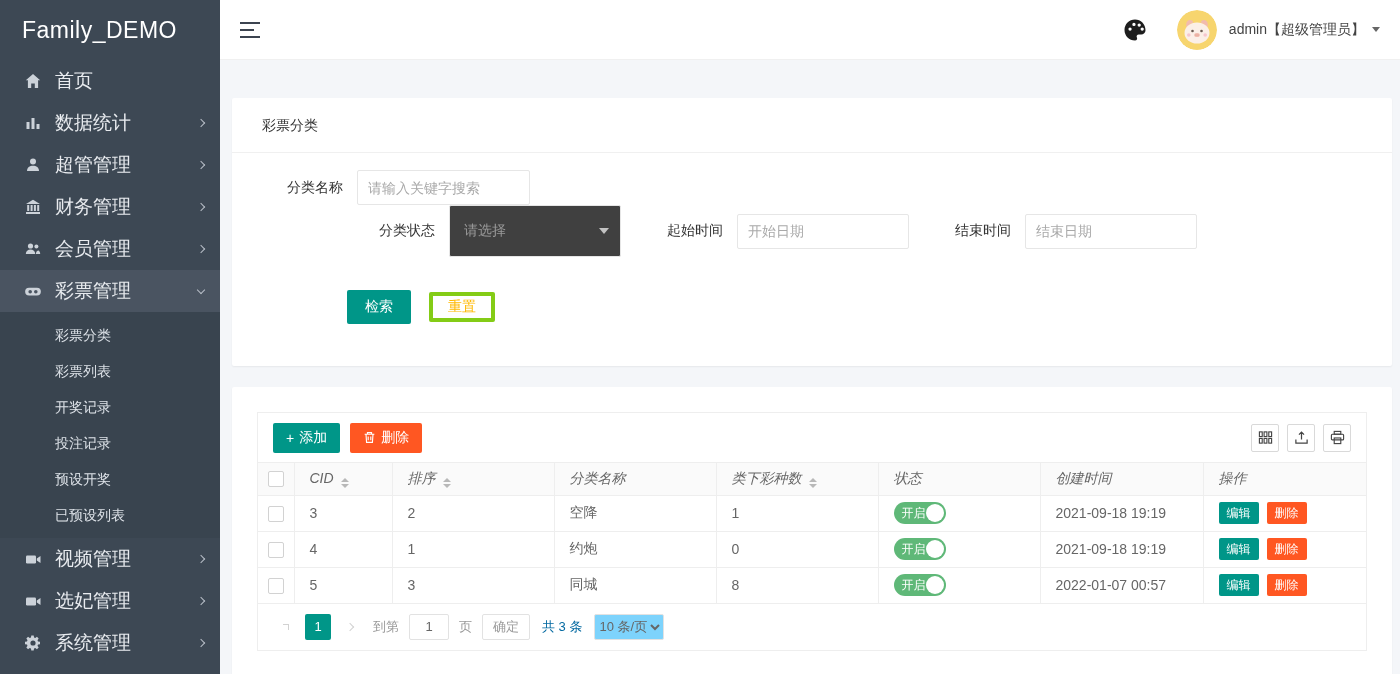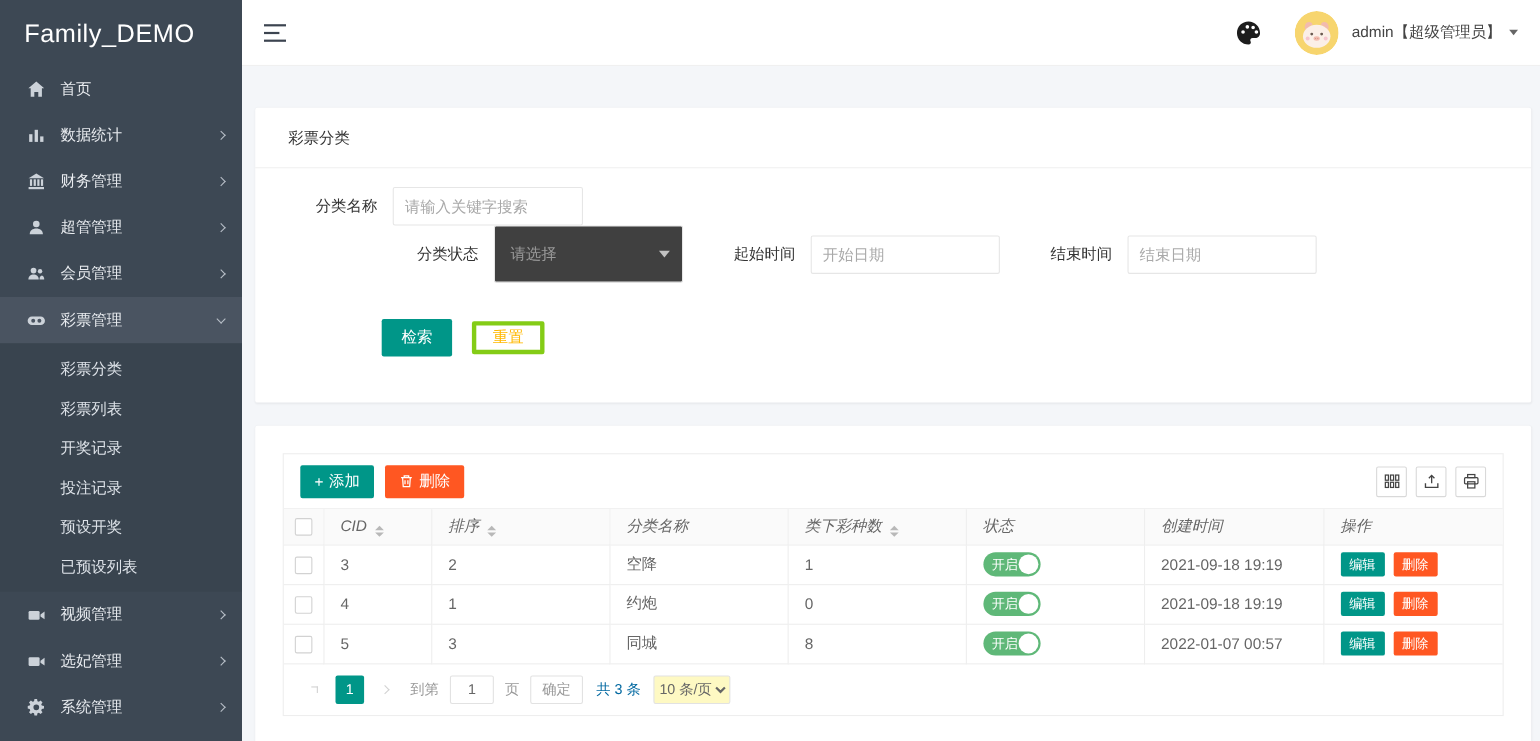--- a/index.html
+++ b/index.html
@@ -5,21 +5,21 @@
   * { margin:0; padding:0; box-sizing:border-box; }
   html,body { width:1400px; height:674px; overflow:hidden;
     font-family:"Liberation Sans","DejaVu Sans",sans-serif; background:#f4f6f9; }
   body { display:flex; }
 
   
   .sidebar { width:220px; height:674px; background:#3d4854; flex-shrink:0; }
   .logo { height:60px; line-height:60px; padding-left:22px; color:#fff;
     font-size:23px; letter-spacing:.5px; white-space:nowrap; }
   .mi { height:42px; display:flex; align-items:center; padding:0 16px 0 24px;
-    color:#e8ebef; font-size:14px; cursor:pointer; }
+    color:#e8ebef; font-size:19px; cursor:pointer; }
   .mi.active { background:#4a5461; }
   .mi .ic { width:18px; height:18px; margin-right:13px; color:#ccd2d9; display:flex; align-items:center; justify-content:center; }
   .mi .lbl { flex:1; }
   .chev { display:inline-block; width:6px; height:6px; border-top:1.5px solid #b7bec7;
     border-right:1.5px solid #b7bec7; }
   .chev.right { transform:rotate(45deg); }
   .chev.down { transform:rotate(135deg); margin-top:-3px; }
   .submenu { background:rgba(0,0,0,.05); padding:5px 0; }
   .smi { height:36px; line-height:36px; padding-left:55px; color:#dde2e8; font-size:14px; cursor:pointer; }
 
@@ -100,21 +100,21 @@
   .pg { min-width:26px; height:26px; display:flex; align-items:center; justify-content:center; cursor:pointer; }
   .pg.dis { color:#d2d2d2; }
   .pg.cur { background:#009688; color:#fff; border-radius:2px; font-size:13px; }
   .pgtxt { color:#999; margin:0 4px; }
   .pg-input { width:40px; height:26px; border:1px solid #e2e2e2; border-radius:2px; text-align:center;
     font-size:13px; color:#666; outline:none; }
   .pg-ok { height:26px; padding:0 10px; background:#fff; border:1px solid #e2e2e2; border-radius:2px;
     color:#999; font-size:13px; cursor:pointer; }
   .pg-total { color:#0369a1; margin:0 6px; }
   .pg-size { height:26px; border:1px solid #e2e2e2; border-radius:2px; color:#666; font-size:13px;
-    outline:none; background:#fef9c3; font-family:"Liberation Sans","DejaVu Sans",sans-serif; }
+    outline:none; background:#7dd3fc; font-family:"Liberation Sans","DejaVu Sans",sans-serif; }
   svg { display:block; }
 </style>
 </head>
 <body>
 
 <aside class="sidebar">
   <div class="logo">Family_DEMO</div>
   <nav>
 
     <div class="mi">
@@ -128,46 +128,46 @@
 
     <div class="mi">
       <span class="ic">
         <svg width="16" height="16" viewBox="0 0 16 16" fill="currentColor">
             <rect x="1.5" y="7" width="3" height="7"></rect>
             <rect x="6.5" y="3" width="3" height="11"></rect>
             <rect x="11.5" y="9" width="3" height="5"></rect>
           </svg>
       </span>
       <span class="lbl">数据统计</span>
+      <span class="chev right"></span>
+    </div>
+
+    <div class="mi">
+      <span class="ic">
+        <svg width="16" height="16" viewBox="0 0 16 16" fill="currentColor">
+            <circle cx="8" cy="4.6" r="3"></circle>
+            <path d="M2 14c0-3.3 2.7-5.2 6-5.2s6 1.9 6 5.2z"></path>
+          </svg>
+      </span>
+      <span class="lbl">超管管理</span>
       <span class="chev right"></span>
     </div>
 
     <div class="mi">
       <span class="ic">
         <svg width="16" height="16" viewBox="0 0 16 16" fill="currentColor">
             <path d="M8 .8L15 5H1z"></path>
             <rect x="2.2" y="6" width="2" height="6"></rect>
             <rect x="5.6" y="6" width="2" height="6"></rect>
             <rect x="8.9" y="6" width="2" height="6"></rect>
             <rect x="12.2" y="6" width="2" height="6"></rect>
             <rect x="1" y="13" width="14" height="2"></rect>
           </svg>
       </span>
       <span class="lbl">财务管理</span>
-      <span class="chev right"></span>
-    </div>
-
-    <div class="mi">
-      <span class="ic">
-        <svg width="16" height="16" viewBox="0 0 16 16" fill="currentColor">
-            <circle cx="8" cy="4.6" r="3"></circle>
-            <path d="M2 14c0-3.3 2.7-5.2 6-5.2s6 1.9 6 5.2z"></path>
-          </svg>
-      </span>
-      <span class="lbl">超管管理</span>
       <span class="chev right"></span>
     </div>
 
     <div class="mi">
       <span class="ic">
         <svg width="16" height="16" viewBox="0 0 16 16" fill="currentColor">
             <circle cx="5.5" cy="5" r="2.6"></circle>
             <circle cx="11.4" cy="5.6" r="2"></circle>
             <path d="M.8 13c0-2.9 2.1-4.5 4.7-4.5S10.2 10.1 10.2 13z"></path>
             <path d="M10.9 13c0-1.9.8-3.3 2.2-3.6 1.3.2 2.1 1.6 2.1 3.6z"></path>

